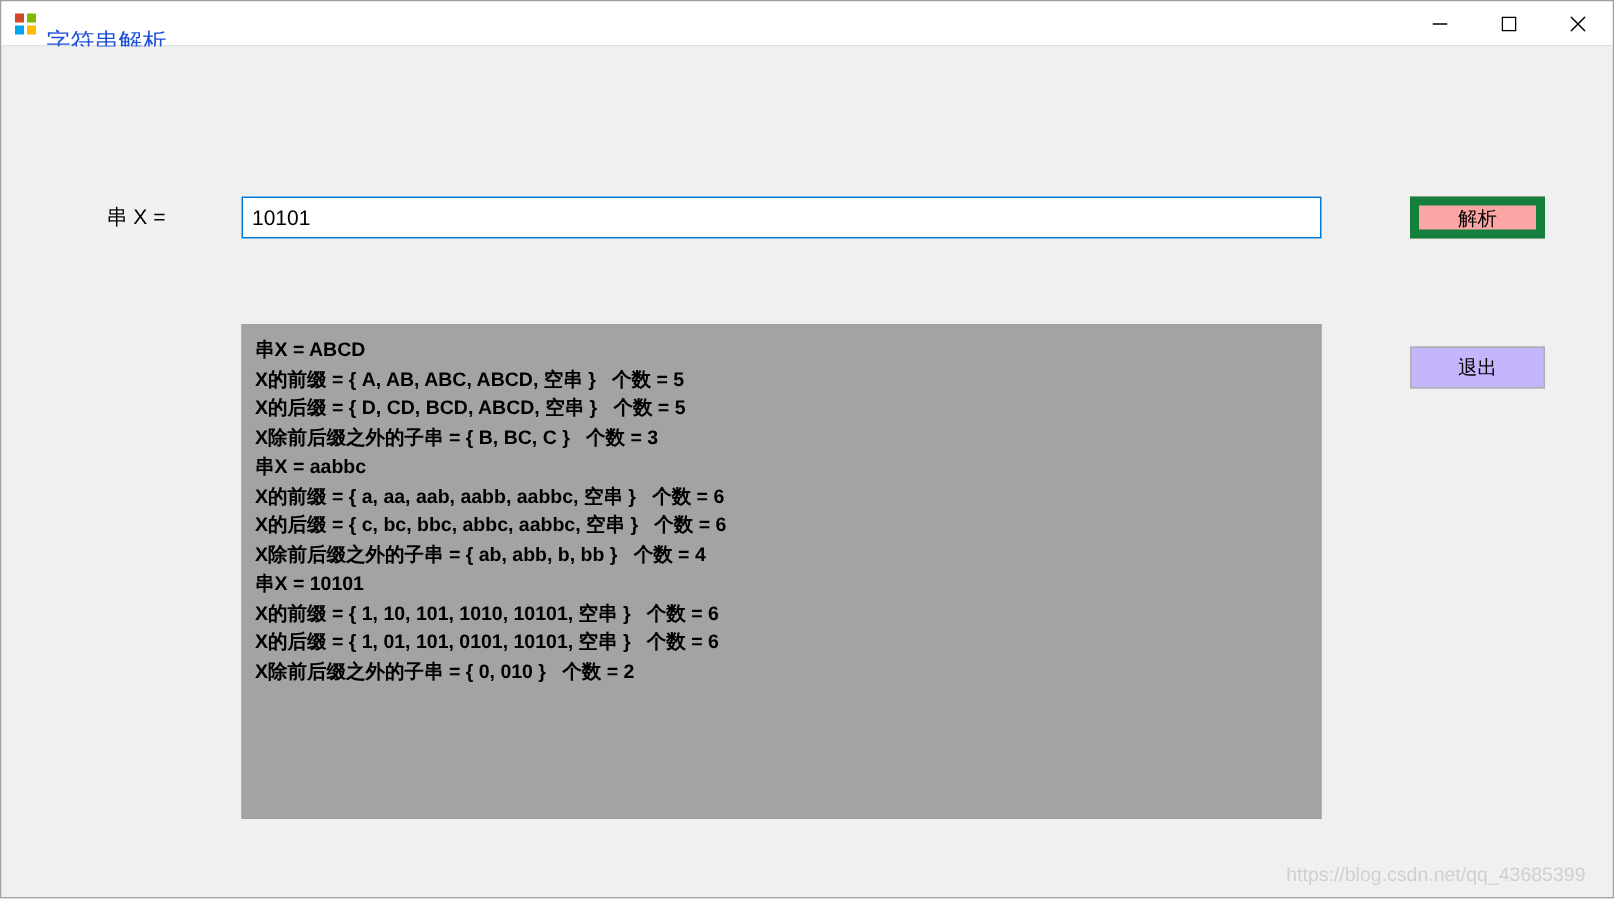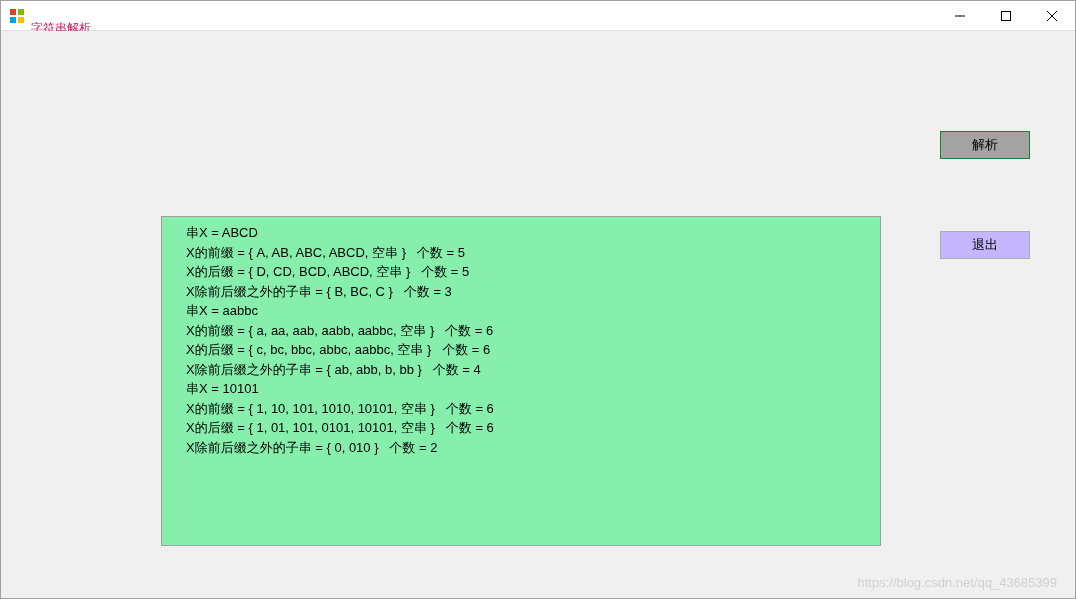--- a/index.html
+++ b/index.html
@@ -36,22 +36,22 @@
       display: flex;
       align-items: center;
       gap: 6px;
     }
     .app-icon {
       width: 16px;
       height: 16px;
       display: inline-block;
     }
     .title-text {
-      font-size: 12px;
-      color: #be185d;
+      font-size: 16px;
+      color: #1d4ed8;
       margin-top: 26px;
     }
     .window-controls {
       display: flex;
       height: 100%;
     }
     .win-btn {
       width: 46px;
       height: 100%;
       display: flex;
@@ -92,50 +92,51 @@
       font-size: 14px;
       font-family: Arial, sans-serif;
       outline: none;
     }
     .btn-parse {
       position: absolute;
       top: 100px;
       right: 45px;
       width: 90px;
       height: 28px;
-      background: #a3a3a3;
-      border: 1px solid #15803d;
+      background: #fca5a5;
+      border: 6px solid #15803d;
       font-size: 13px;
       font-family: "Microsoft YaHei", sans-serif;
     }
     .btn-exit {
       position: absolute;
       top: 200px;
       right: 45px;
       width: 90px;
       height: 28px;
       background: #c4b5fd;
       border: 1px solid #adadad;
       font-size: 13px;
       font-family: "Microsoft YaHei", sans-serif;
     }
     .output-box {
       position: absolute;
       top: 185px;
       left: 160px;
       width: 720px;
       height: 330px;
-      background: #86efac;
+      background: #a3a3a3;
       border: 1px solid #a0a0a0;
-      padding: 6px 24px;
+      padding: 6px 8px;
       font-size: 13px;
       font-family: "Microsoft YaHei", Arial, sans-serif;
       line-height: 1.5;
       overflow: auto;
       white-space: pre-wrap;
+      font-weight: bold;
     }
     .watermark {
       position: absolute;
       bottom: 8px;
       right: 18px;
       font-size: 13px;
       color: rgba(150,150,150,0.35);
       font-family: Arial, sans-serif;
       margin-top: 42px;
     }
@@ -170,20 +171,24 @@
       <button class="win-btn close">
         <svg width="10" height="10" viewBox="0 0 10 10">
             <line x1="0" y1="0" x2="10" y2="10" stroke="#000" stroke-width="1"></line>
             <line x1="10" y1="0" x2="0" y2="10" stroke="#000" stroke-width="1"></line>
           </svg>
       </button>
     </div>
   </div>
 
   <div class="client-area">
+    <div class="input-row">
+      <div class="label-x">串 X =</div>
+      <input type="text" class="input-x" value="10101" style="">
+    </div>
 
     <button class="btn-parse">解析</button>
     <button class="btn-exit">退出</button>
 
     <div class="output-box">串X = ABCD
 X的前缀 = { A, AB, ABC, ABCD, 空串 }   个数 = 5
 X的后缀 = { D, CD, BCD, ABCD, 空串 }   个数 = 5
 X除前后缀之外的子串 = { B, BC, C }   个数 = 3
 串X = aabbc
 X的前缀 = { a, aa, aab, aabb, aabbc, 空串 }   个数 = 6

